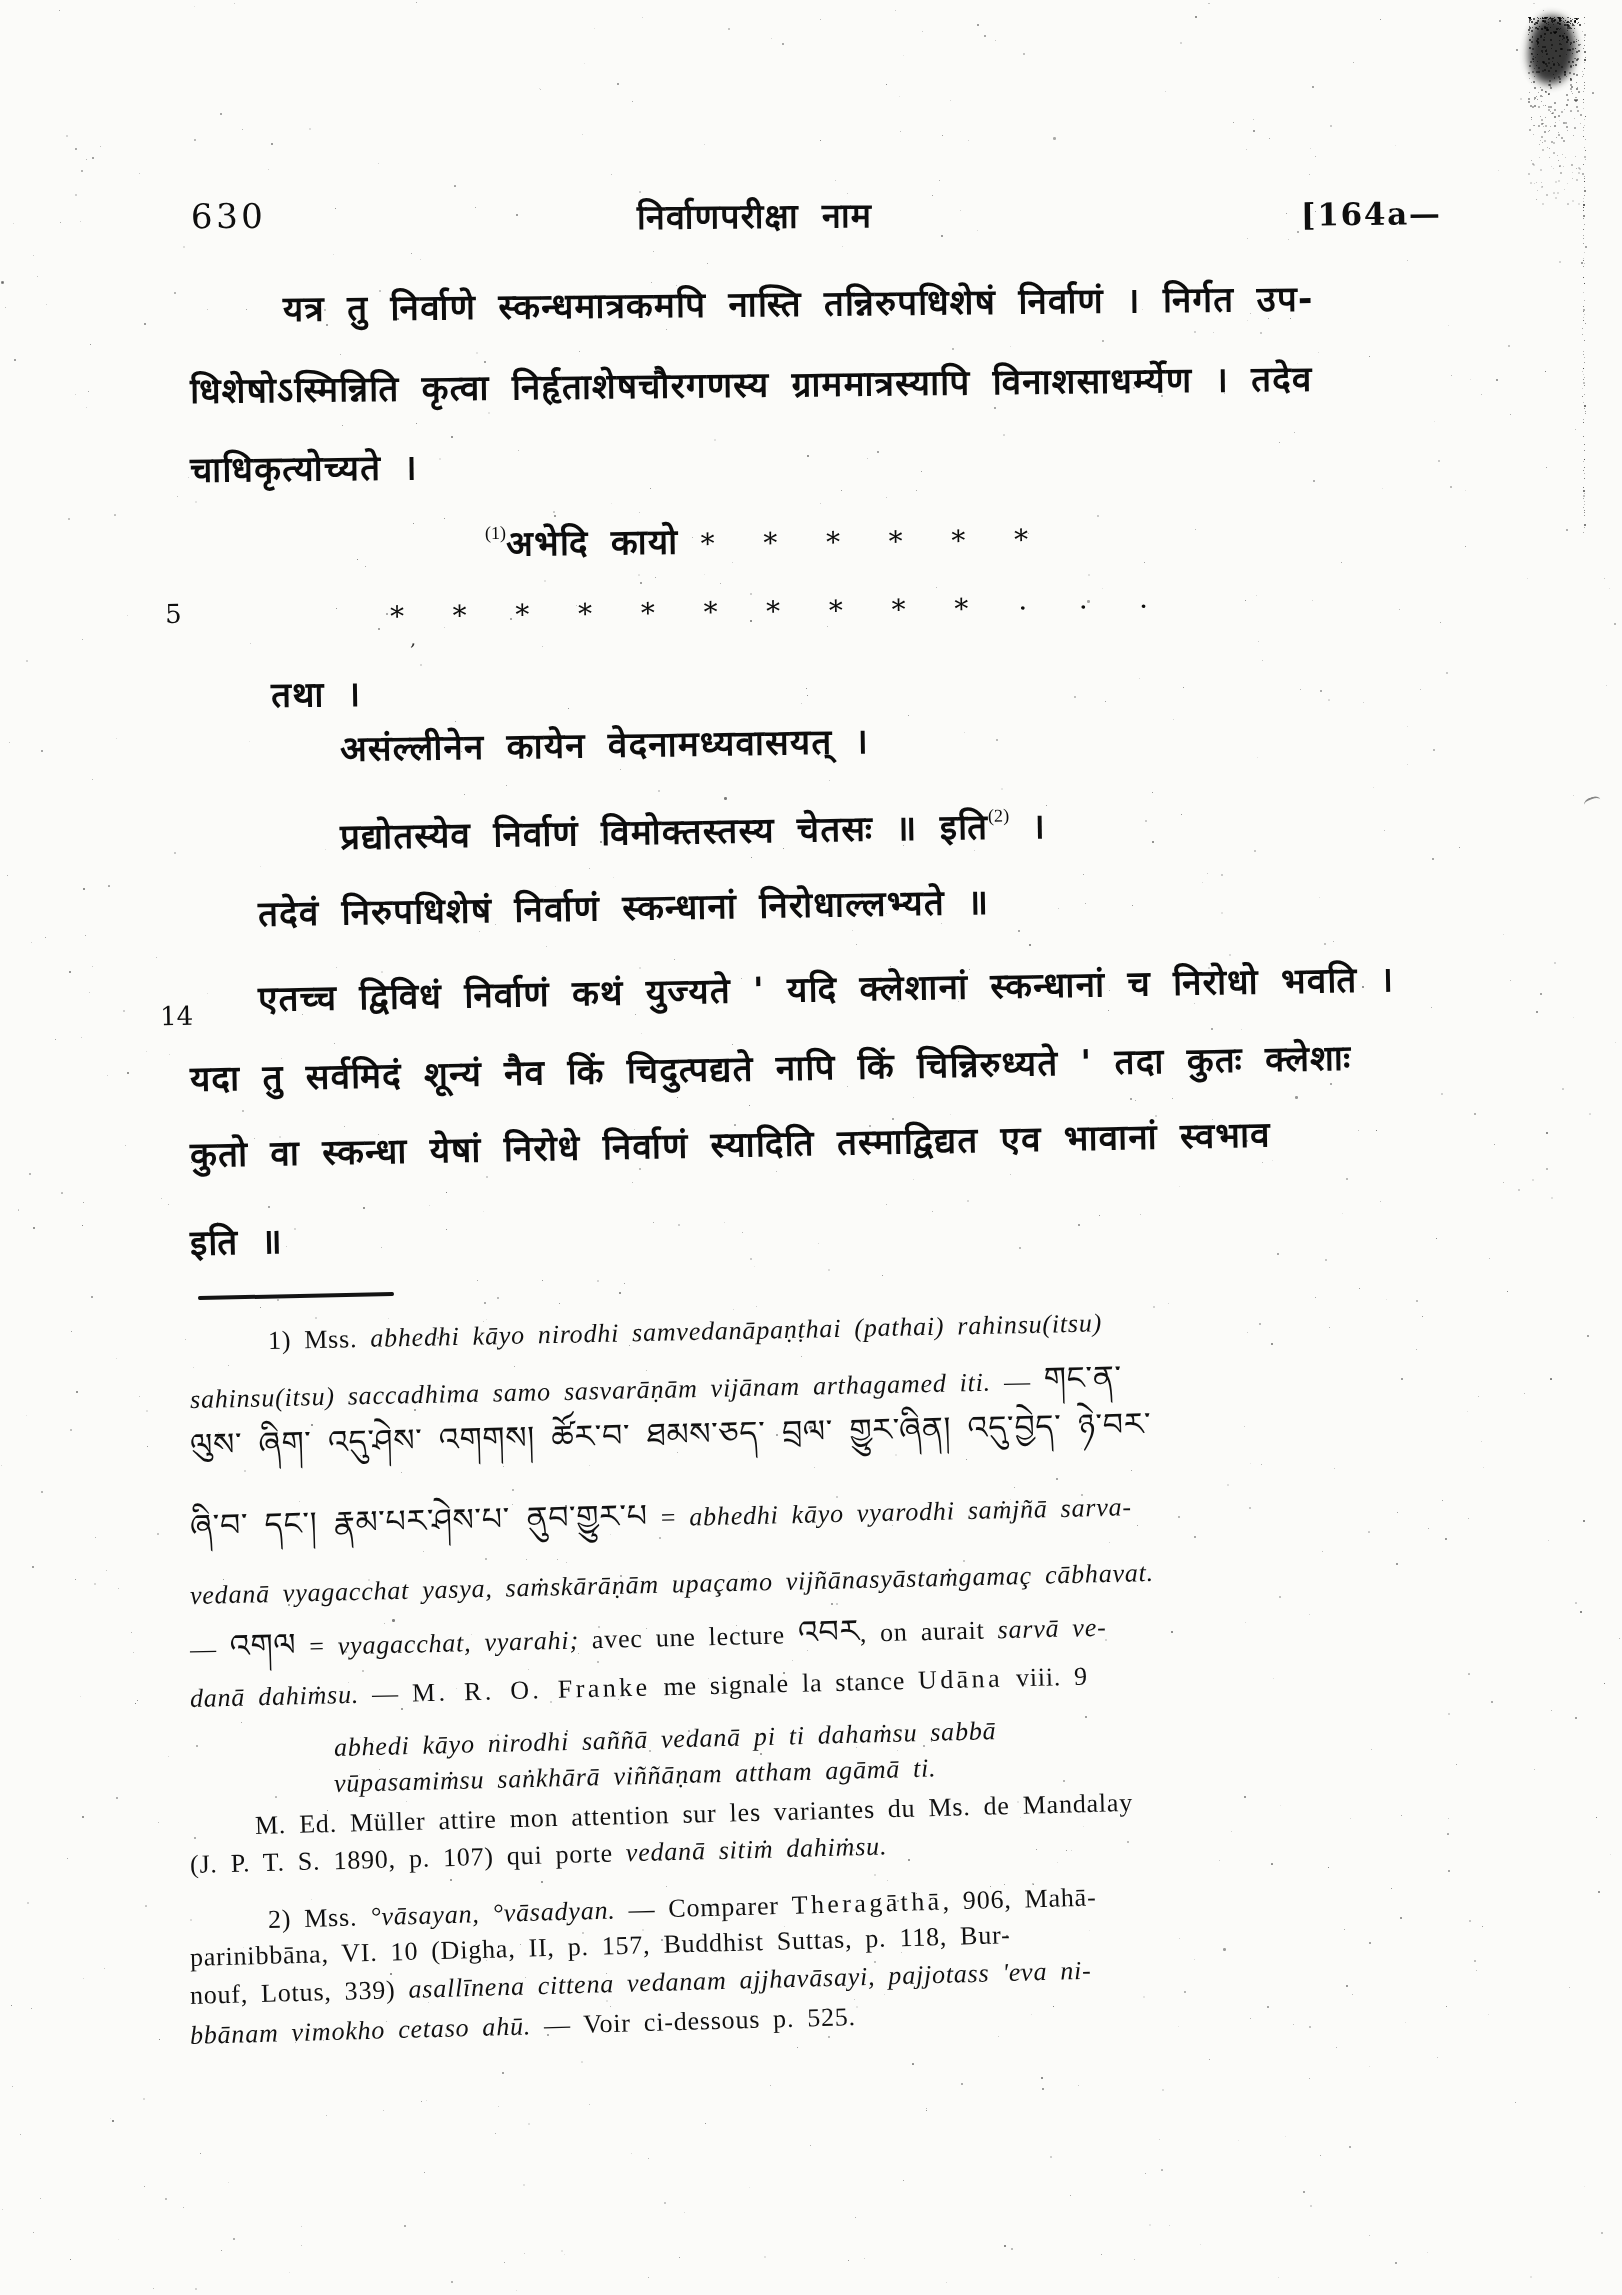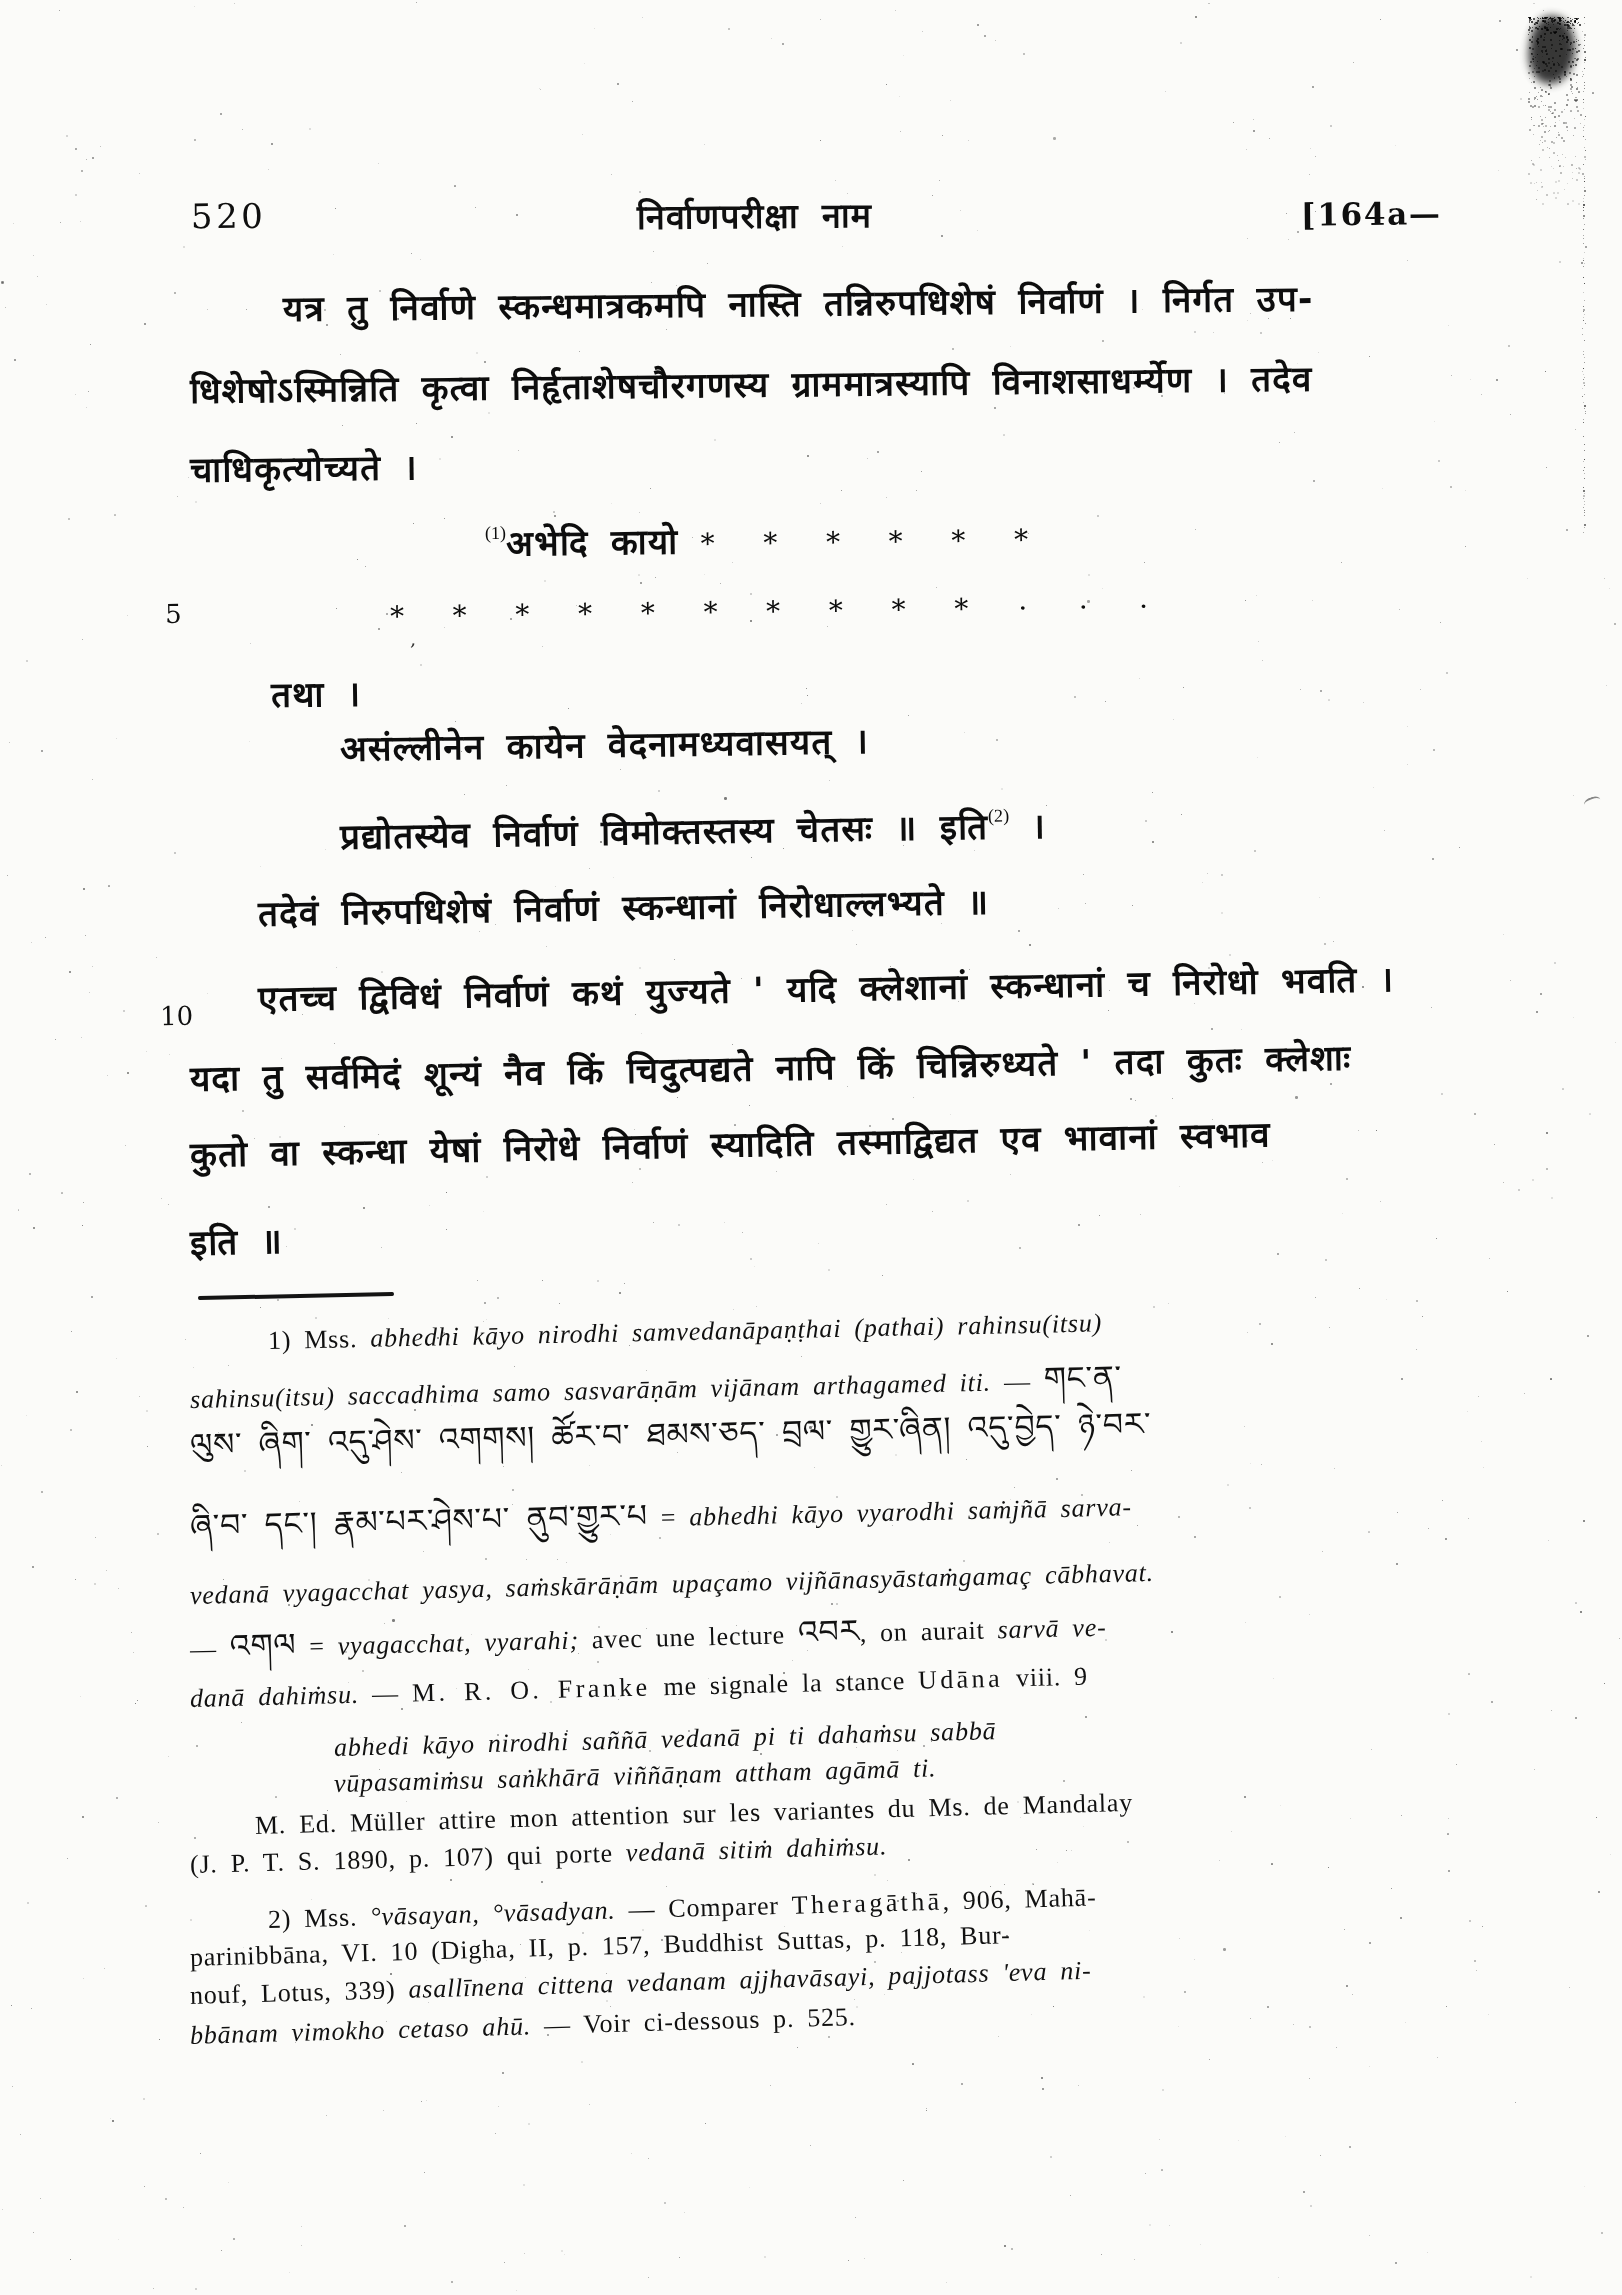--- a/index.html
+++ b/index.html
@@ -1585,26 +1585,26 @@
       <i style="left: 1583px; top: 507px; width: 1.2px; height: 1.2px; opacity: 0.47;"></i>
       <i style="left: 1584px; top: 510px; width: 0.7px; height: 0.7px; opacity: 0.53;"></i>
       <i style="left: 1584px; top: 512px; width: 0.9px; height: 0.9px; opacity: 0.69;"></i>
       <i style="left: 1584px; top: 515px; width: 1px; height: 1px; opacity: 0.51;"></i>
       <i style="left: 1584px; top: 524px; width: 1.5px; height: 1.5px; opacity: 0.59;"></i>
       <i style="left: 1584px; top: 527px; width: 1.4px; height: 1.4px; opacity: 0.4;"></i>
       <i style="left: 1583px; top: 532px; width: 1.1px; height: 1.1px; opacity: 0.42;"></i>
     </div>
   <div id="edge-arc"></div>
 
-  <div class="hdr" id="page-number">520</div>
+  <div class="hdr" id="page-number">630</div>
   <div class="hdr" id="running-title">निर्वाणपरीक्षा नाम</div>
   <div class="hdr" id="folio-ref">[164a—</div>
 
   <div class="margin-num" id="margin-5">5</div>
-  <div class="margin-num" id="margin-10">10</div>
+  <div class="margin-num" id="margin-10">14</div>
 
   <div id="body-layer">
       <div class="line dev-line" style="left: 283px; top: 292px; font-size: 35px; transform: rotate(-0.58deg); transform-origin: 0px 50%;"><span class="seg-dev">यत्र तु निर्वाणे स्कन्धमात्रकमपि नास्ति तन्निरुपधिशेषं निर्वाणं । निर्गत उप-</span></div>
       <div class="line dev-line" style="left: 190px; top: 374px; font-size: 35px; transform: rotate(-0.63deg); transform-origin: 0px 50%;"><span class="seg-dev">धिशेषोऽस्मिन्निति कृत्वा निर्हृताशेषचौरगणस्य ग्राममात्रस्यापि विनाशसाधर्म्येण । तदेव</span></div>
       <div class="line dev-line" style="left: 190px; top: 453px; font-size: 35px; transform: rotate(-0.68deg); transform-origin: 0px 50%;"><span class="seg-dev">चाधिकृत्योच्यते ।</span></div>
       <div class="line dev-line" style="left: 485px; top: 527px; font-size: 35px; transform: rotate(-0.72deg); transform-origin: 0px 50%;"><span class="seg-sup">(1)</span><span class="seg-dev">अभेदि कायो </span><span class="seg-ast"> *  *  *  *  *  *</span></div>
       <div class="line dev-line" style="left: 390px; top: 597px; font-size: 35px; transform: rotate(-0.76deg); transform-origin: 0px 50%;"><span class="seg-ast">*  *  *  *  *  *  *  *  *  *</span><span class="seg-dots">  ·  ·  ·</span></div>
       <div class="line dev-line" style="left: 271px; top: 678px; font-size: 35px; transform: rotate(-0.81deg); transform-origin: 0px 50%;"><span class="seg-dev">तथा ।</span></div>
       <div class="line dev-line" style="left: 340px; top: 732px; font-size: 35px; transform: rotate(-0.85deg); transform-origin: 0px 50%;"><span class="seg-dev">असंल्लीनेन कायेन वेदनामध्यवासयत् ।</span></div>
       <div class="line dev-line" style="left: 340px; top: 820px; font-size: 35px; transform: rotate(-0.9deg); transform-origin: 0px 50%;"><span class="seg-dev">प्रद्योतस्येव निर्वाणं विमोक्तस्तस्य चेतसः ॥ इति</span><span class="seg-sup">(2)</span><span class="seg-dev"> ।</span></div>

